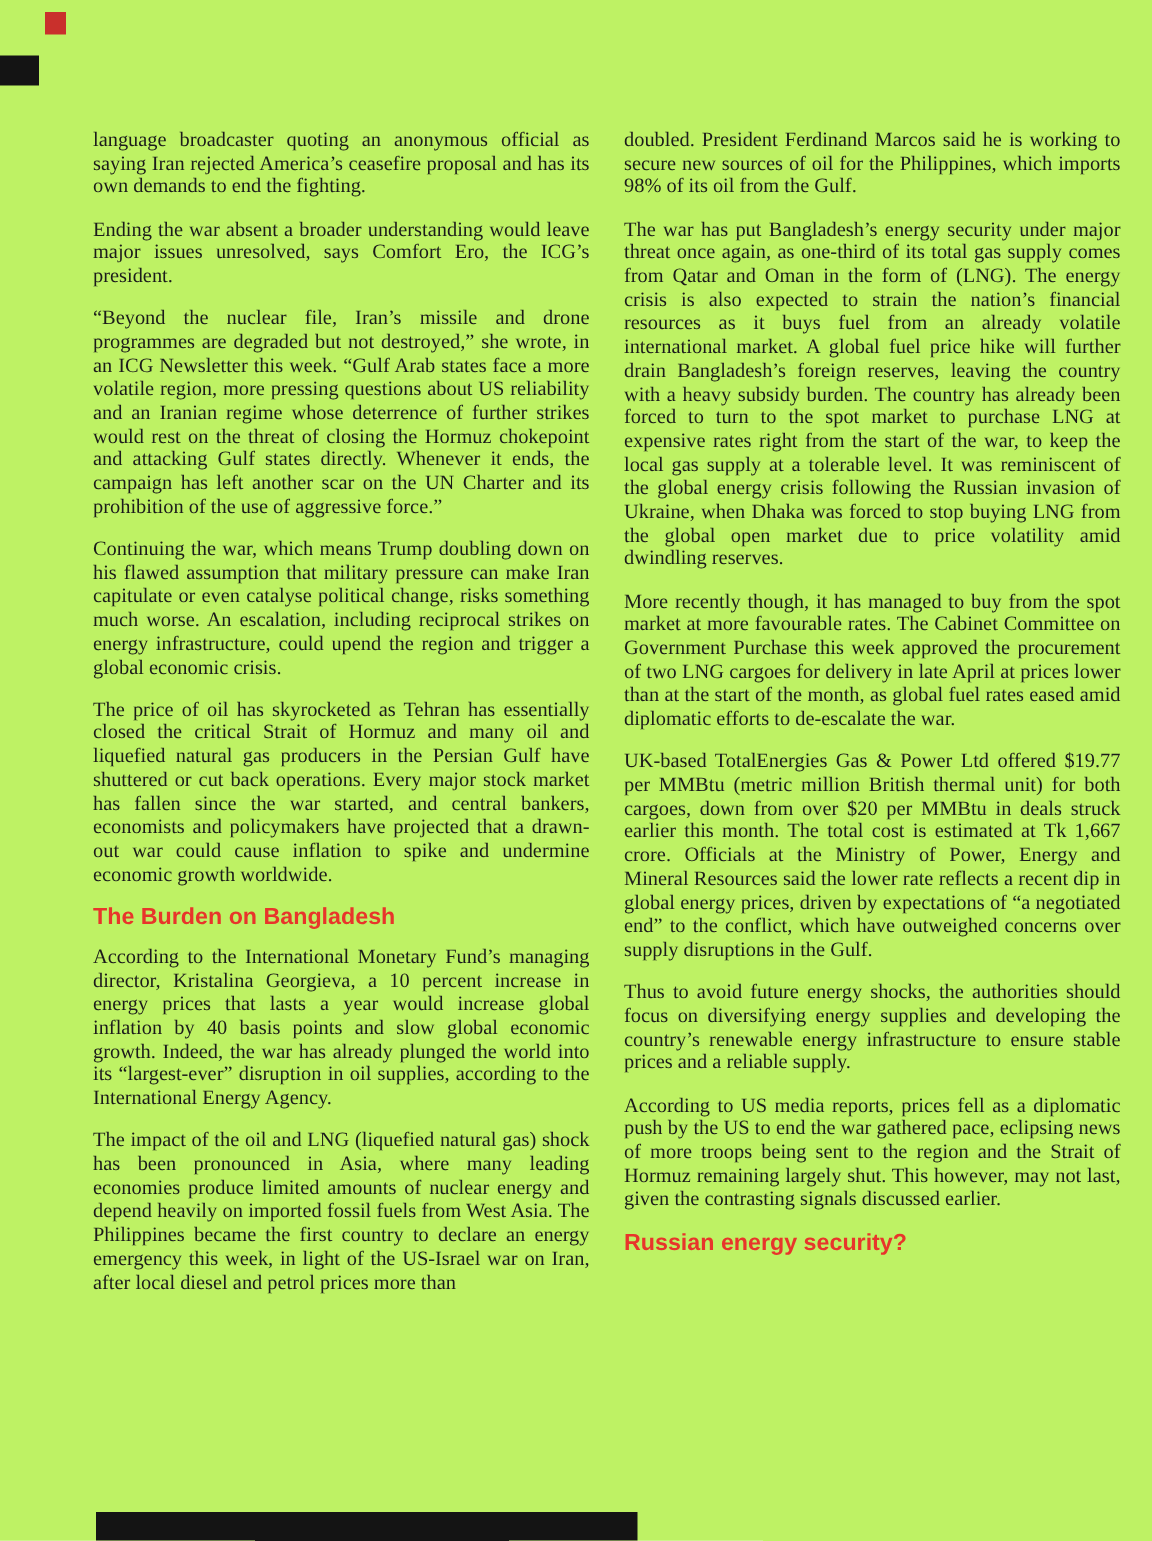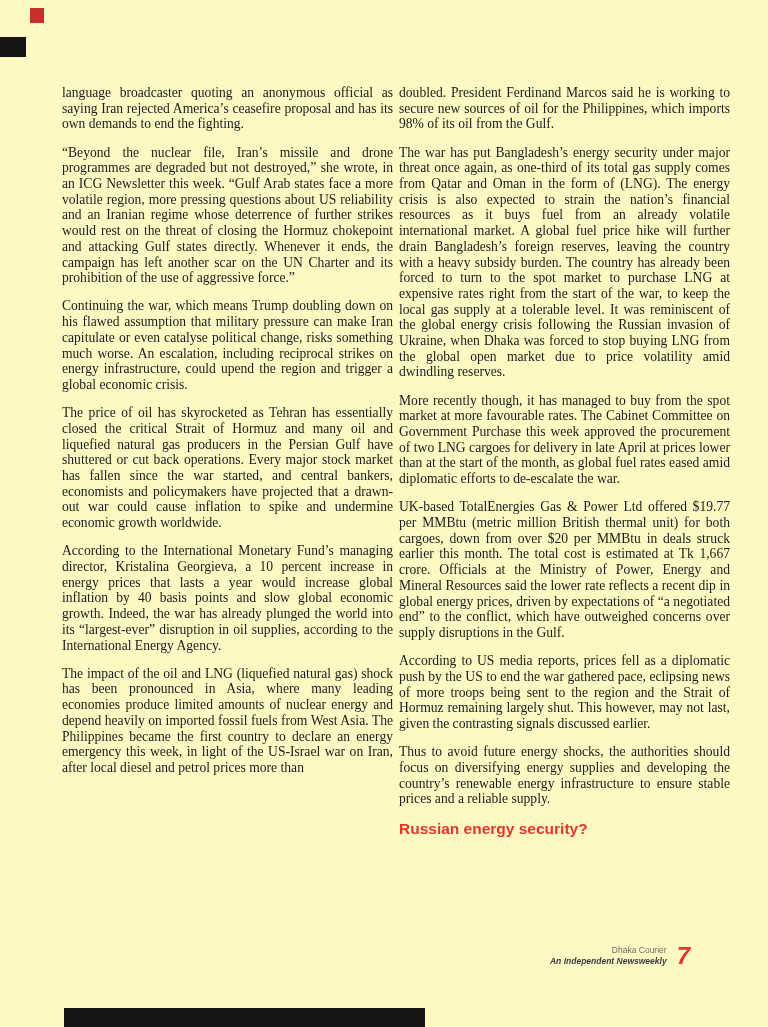--- a/index.html
+++ b/index.html
@@ -8,21 +8,21 @@
     height: 1027px;
     background: #ffffff;
     font-family: "Liberation Serif", serif;
     color: #1b1b1b;
     overflow: hidden;
   }
   .page {
     position: relative;
     width: 768px;
     height: 1027px;
-    background: #fef9c3;
+    background: #bef264;
   }
   
   .mark-red {
     position: absolute;
     left: 30px; top: 8px;
     width: 14px; height: 15px;
     background: #c9302c;
   }
   .mark-black {
     position: absolute;
@@ -36,21 +36,21 @@
     width: 361px; height: 19px;
     background: #141414;
   }
   
   .col {
     position: absolute;
     top: 85px;
     width: 331px;
   }
   .col-left  { left: 62px; }
-  .col-right { left: 399px; }
+  .col-right { left: 416px; }
   .col p {
     margin: 0 0 12.5px 0;
     font-size: 13.6px;
     line-height: 15.7px;
     text-align: justify;
   }
   .col h2 {
     margin: 3px 0 9px 0;
     font-family: "Liberation Sans", sans-serif;
     font-weight: 700;
@@ -94,40 +94,35 @@
 </head>
 <body>
 
 <div class="page">
 
   <div class="mark-red"></div>
   <div class="mark-black"></div>
 
   <div class="col col-left">
     <p>language broadcaster quoting an anonymous official as saying Iran rejected America’s ceasefire proposal and has its own demands to end the fighting.</p>
+    <p>Ending the war absent a broader understanding would leave major issues unresolved, says Comfort Ero, the ICG’s president.</p>
     <p>“Beyond the nuclear file, Iran’s missile and drone programmes are degraded but not destroyed,” she wrote, in an ICG Newsletter this week. “Gulf Arab states face a more volatile region, more pressing questions about US reliability and an Iranian regime whose deterrence of further strikes would rest on the threat of closing the Hormuz chokepoint and attacking Gulf states directly. Whenever it ends, the campaign has left another scar on the UN Charter and its prohibition of the use of aggressive force.”</p>
     <p>Continuing the war, which means Trump doubling down on his flawed assumption that military pressure can make Iran capitulate or even catalyse political change, risks something much worse. An escalation, including reciprocal strikes on energy infrastructure, could upend the region and trigger a global economic crisis.</p>
     <p>The price of oil has skyrocketed as Tehran has essentially closed the critical Strait of Hormuz and many oil and liquefied natural gas producers in the Persian Gulf have shuttered or cut back operations. Every major stock market has fallen since the war started, and central bankers, economists and policymakers have projected that a drawn-out war could cause inflation to spike and undermine economic growth worldwide.</p>
+    <h2>The Burden on Bangladesh</h2>
     <p>According to the International Monetary Fund’s managing director, Kristalina Georgieva, a 10 percent increase in energy prices that lasts a year would increase global inflation by 40 basis points and slow global economic growth. Indeed, the war has already plunged the world into its “largest-ever” disruption in oil supplies, according to the International Energy Agency.</p>
     <p>The impact of the oil and LNG (liquefied natural gas) shock has been pronounced in Asia, where many leading economies produce limited amounts of nuclear energy and depend heavily on imported fossil fuels from West Asia. The Philippines became the first country to declare an energy emergency this week, in light of the US-Israel war on Iran, after local diesel and petrol prices more than</p>
   </div>
 
   <div class="col col-right">
     <p>doubled. President Ferdinand Marcos said he is working to secure new sources of oil for the Philippines, which imports 98% of its oil from the Gulf.</p>
     <p>The war has put Bangladesh’s energy security under major threat once again, as one-third of its total gas supply comes from Qatar and Oman in the form of (LNG). The energy crisis is also expected to strain the nation’s financial resources as it buys fuel from an already volatile international market. A global fuel price hike will further drain Bangladesh’s foreign reserves, leaving the country with a heavy subsidy burden. The country has already been forced to turn to the spot market to purchase LNG at expensive rates right from the start of the war, to keep the local gas supply at a tolerable level. It was reminiscent of the global energy crisis following the Russian invasion of Ukraine, when Dhaka was forced to stop buying LNG from the global open market due to price volatility amid dwindling reserves.</p>
     <p>More recently though, it has managed to buy from the spot market at more favourable rates. The Cabinet Committee on Government Purchase this week approved the procurement of two LNG cargoes for delivery in late April at prices lower than at the start of the month, as global fuel rates eased amid diplomatic efforts to de-escalate the war.</p>
     <p>UK-based TotalEnergies Gas &amp; Power Ltd offered $19.77 per MMBtu (metric million British thermal unit) for both cargoes, down from over $20 per MMBtu in deals struck earlier this month. The total cost is estimated at Tk 1,667 crore. Officials at the Ministry of Power, Energy and Mineral Resources said the lower rate reflects a recent dip in global energy prices, driven by expectations of “a negotiated end” to the conflict, which have outweighed concerns over supply disruptions in the Gulf.</p>
+    <p>Thus to avoid future energy shocks, the authorities should focus on diversifying energy supplies and developing the country’s renewable energy infrastructure to ensure stable prices and a reliable supply.</p>
     <p>According to US media reports, prices fell as a diplomatic push by the US to end the war gathered pace, eclipsing news of more troops being sent to the region and the Strait of Hormuz remaining largely shut. This however, may not last, given the contrasting signals discussed earlier.</p>
-    <p>Thus to avoid future energy shocks, the authorities should focus on diversifying energy supplies and developing the country’s renewable energy infrastructure to ensure stable prices and a reliable supply.</p>
     <h2>Russian energy security?</h2>
   </div>
 
-  <div class="footer">
-    <div class="footer-text">
-      <div class="footer-pub">Dhaka Courier</div>
-      <div class="footer-tagline">An Independent Newsweekly</div>
-    </div>
-    <div class="footer-num">7</div>
-  </div>
 
   <div class="bottom-bar"></div>
 
 </div>
 
 </body></html>

